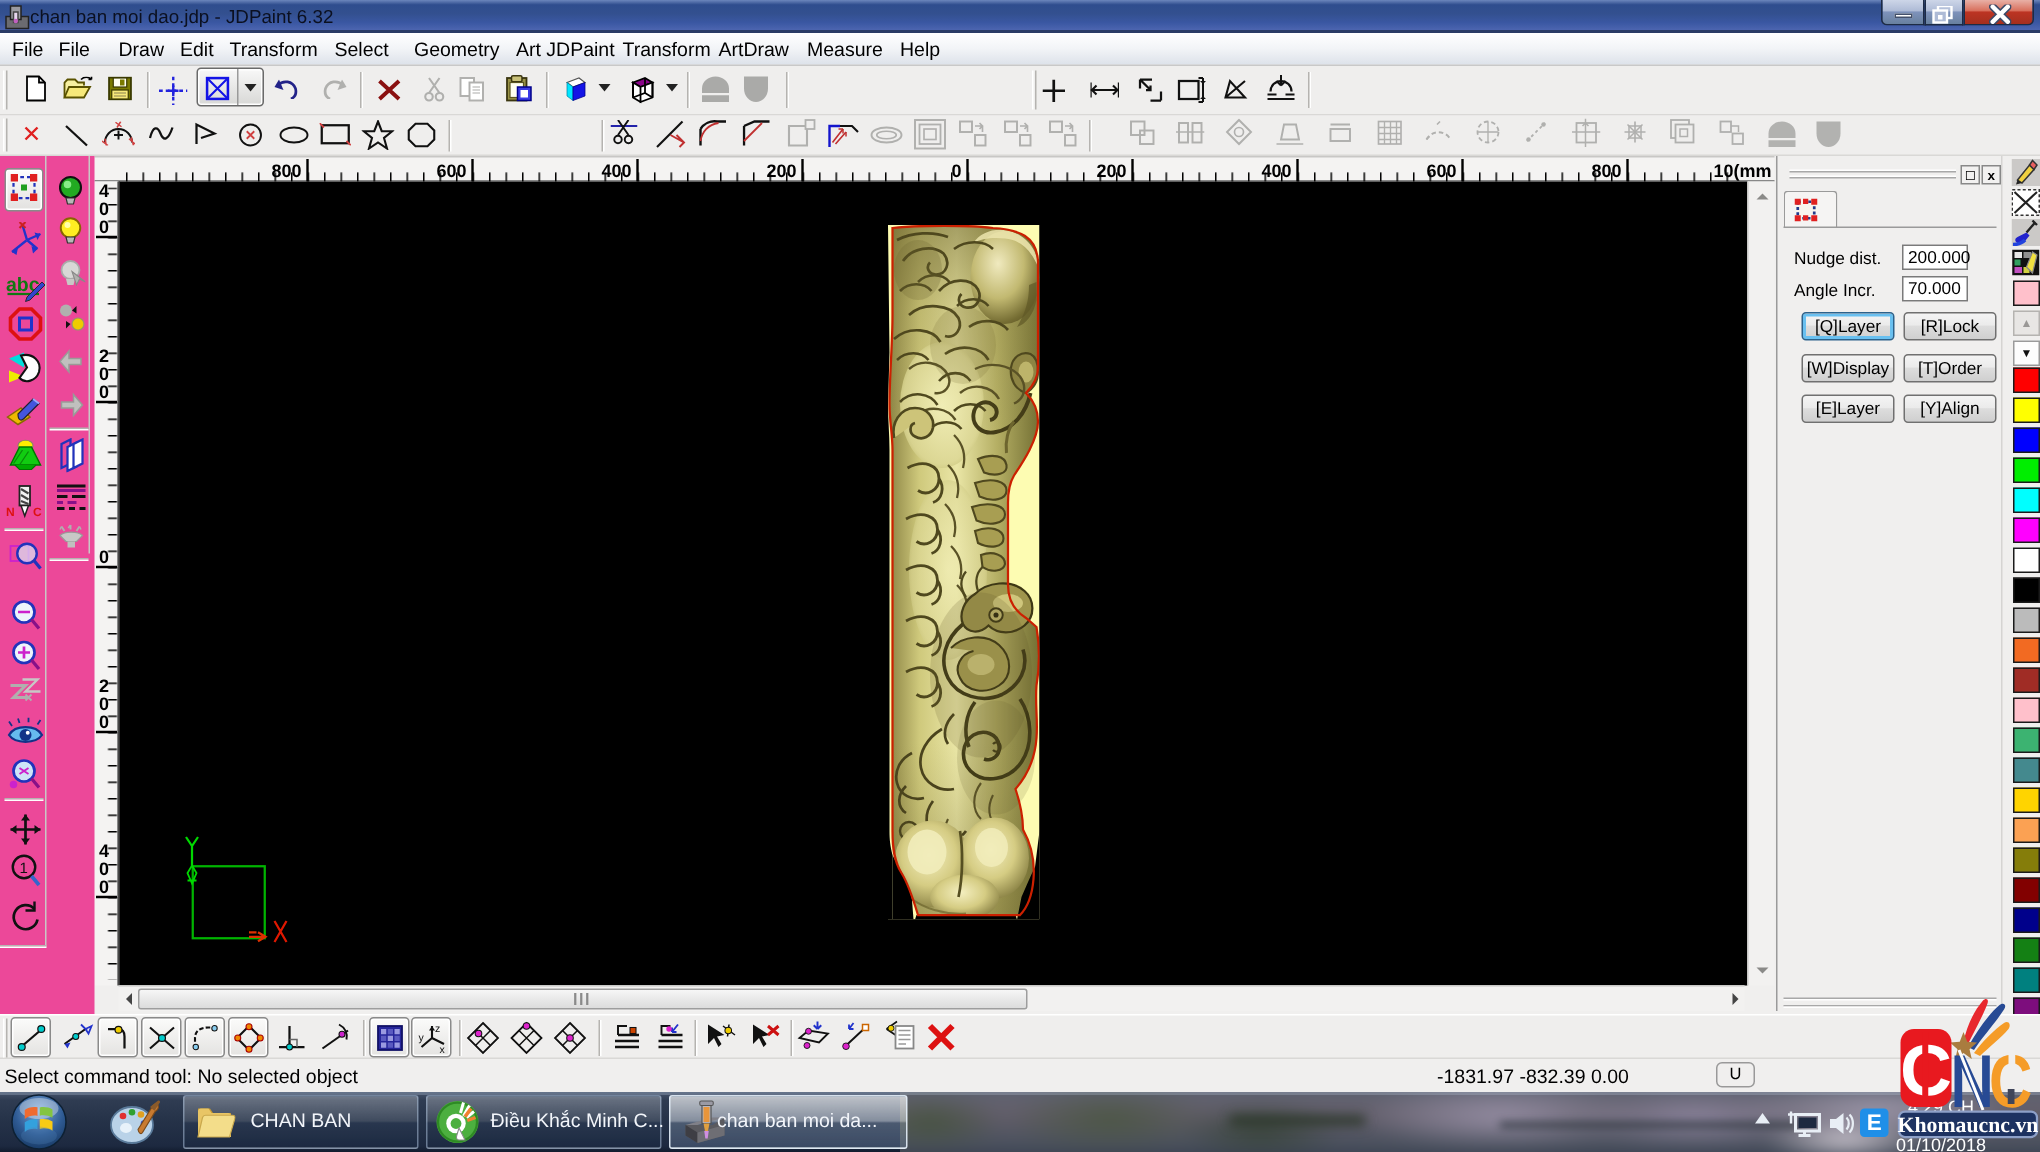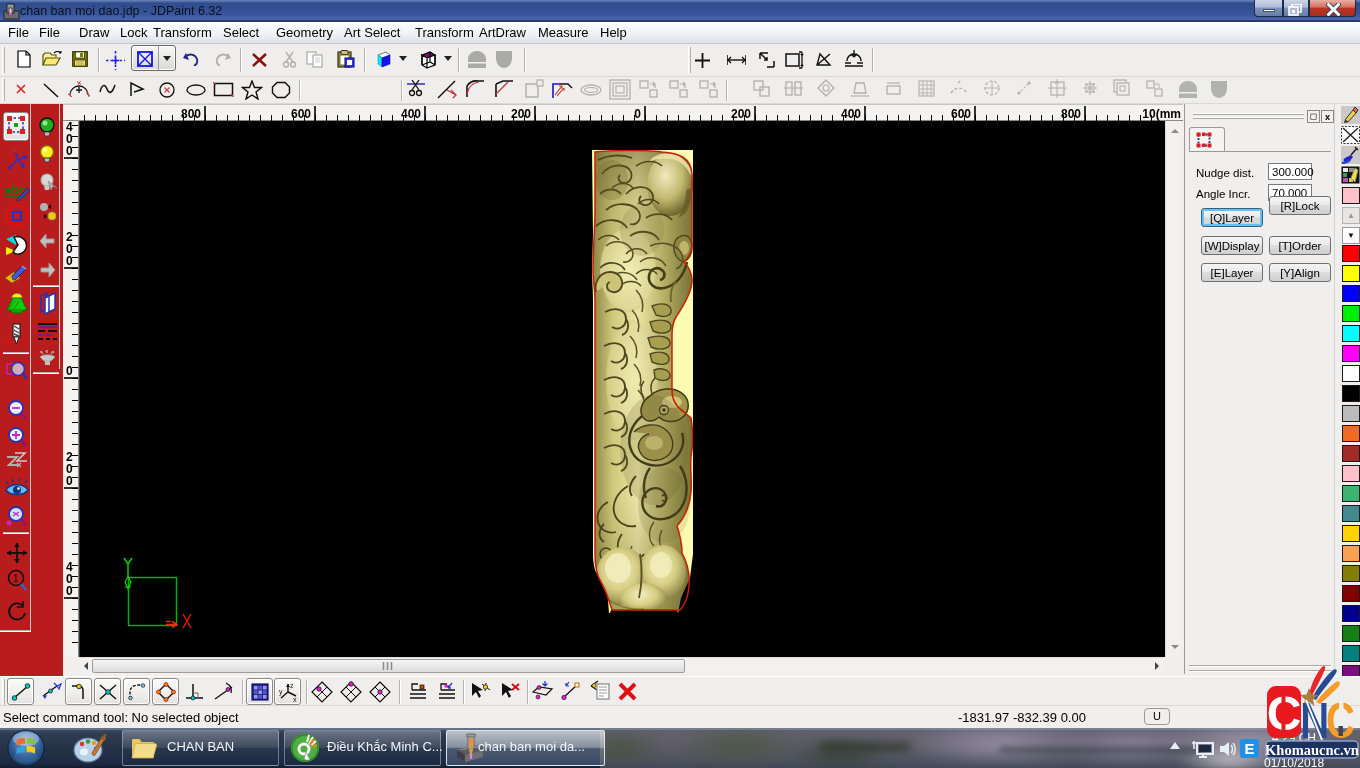--- a/index.html
+++ b/index.html
@@ -31,21 +31,21 @@
 #toolbar2 { left:0; top:77px; width:1360px; height:27px; background:#efeeed; border-bottom:1px solid #d9d8d6; }
 .grip { position:absolute; width:3px; border-left:1px solid #fff; border-right:1px solid #b5b3b0; }
 .vsep { position:absolute; width:2px; border-left:1px solid #b5b3b0; border-right:1px solid #ffffff; }
 .ticon { position:absolute; }
 
 
 #hruler { left:63px; top:104px; width:1120px; height:17px; background:#f4f3f2; border-bottom:1px solid #888; border-top:1px solid #c8c7c5; }
 #vruler { left:63px; top:121px; width:16px; height:536px; background:#f4f3f2; border-right:1px solid #888; }
 
 
-#toolbox { left:0; top:104px; width:63px; height:572px; background:#b91c1c; }
+#toolbox { left:0; top:104px; width:63px; height:572px; background:#ec4899; }
 #tbcol1 { left:0px; top:0px; width:31px; height:527px; border-right:1px solid #c9c7c5; }
 #tbcol2 { left:31px; top:0px; width:29px; height:265px; border-right:1px solid #c9c7c5; }
 
 
 #canvas { left:79px; top:121px; width:1086px; height:536px; background:#000; border-left:1px solid #333; }
 
 
 #vscroll { left:1165px; top:121px; width:18px; height:536px; background:#f2f1f0; border-left:1px solid #dcdbda;}
 #hscroll { left:79px; top:657px; width:1084px; height:17px; background:#f2f1f0; border-top:1px solid #dcdbda; }
 #hthumb { left:13px; top:1px; width:593px; height:14px; background:linear-gradient(180deg,#f6f6f6,#dcdcdc); border:1px solid #9d9d9d; border-radius:2px; }
@@ -93,25 +93,25 @@
  <rect x="1" y="9" width="15" height="8" fill="#6b6b70" stroke="#222"></rect>
  <rect x="4" y="2" width="7" height="9" fill="#9a9aa0" stroke="#222"></rect>
  <rect x="6" y="6" width="3" height="7" fill="#e8d8f0" stroke="#444"></rect>
  <circle cx="7.5" cy="12" r="1.5" fill="#c060c0"></circle>
 </svg>
 
 <div class="abs" id="menubar">
  <span style="left:8px">File</span>
  <span style="left:39px">File</span>
  <span style="left:79px">Draw</span>
- <span style="left:120px">Lock</span>
+ <span style="left:120px">Edit</span>
  <span style="left:153px">Transform</span>
  <span style="left:223px">Select</span>
  <span style="left:276px">Geometry</span>
- <span style="left:344px">Art Select</span>
+ <span style="left:344px">Art JDPaint</span>
  <span style="left:415px">Transform</span>
  <span style="left:479px">ArtDraw</span>
  <span style="left:538px">Measure</span>
  <span style="left:600px">Help</span>
 </div>
 
 <div class="abs" id="toolbar1">
 <div class="grip" style="left:2px;top:3px;height:26px"></div>
 <svg class="ticon" style="left:17px;top:6px" width="14" height="18" viewBox="0 0 14 18">
       <path d="M1,1 L9,1 L13,5 L13,17 L1,17 Z" fill="#fff" stroke="#000" stroke-width="1.2"></path>
@@ -798,24 +798,24 @@
   <rect x="2.5" y="2.5" width="11" height="11" fill="none" stroke="#223a8c" stroke-width="1.8" stroke-dasharray="2,1.5"></rect>
   <rect x="0.5" y="0.5" width="4" height="4" fill="#e02020"></rect>
       <rect x="11.5" y="0.5" width="4" height="4" fill="#e02020"></rect>
   <rect x="0.5" y="11.5" width="4" height="4" fill="#e02020"></rect>
       <rect x="11.5" y="11.5" width="4" height="4" fill="#e02020"></rect>
   <rect x="6" y="0.5" width="3.5" height="3.5" fill="#e02020"></rect>
       <rect x="6" y="11.5" width="3.5" height="3.5" fill="#e02020"></rect>
  </svg>
  <div class="abs" style="left:11px;top:63px;font-size:11.5px">Nudge dist.</div>
  <div class="abs" style="left:11px;top:84px;font-size:11.5px">Angle Incr.</div>
- <div class="abs" style="left:83px;top:59px;width:44px;height:17px;background:#fff;border:1px solid #7a7a7a;font-size:11.5px;padding:2px 0 0 3px">300.000</div>
+ <div class="abs" style="left:83px;top:59px;width:44px;height:17px;background:#fff;border:1px solid #7a7a7a;font-size:11.5px;padding:2px 0 0 3px">200.000</div>
  <div class="abs" style="left:83px;top:80px;width:44px;height:17px;background:#fff;border:1px solid #7a7a7a;font-size:11.5px;padding:2px 0 0 3px">70.000</div>
  <div class="abs pbtn pfocus" style="left:16px;top:104px">[Q]Layer</div>
- <div class="abs pbtn" style="left:84px;top:92px">[R]Lock</div>
+ <div class="abs pbtn" style="left:84px;top:104px">[R]Lock</div>
  <div class="abs pbtn" style="left:16px;top:132px">[W]Display</div>
  <div class="abs pbtn" style="left:84px;top:132px">[T]Order</div>
  <div class="abs pbtn" style="left:16px;top:159px">[E]Layer</div>
  <div class="abs pbtn" style="left:84px;top:159px">[Y]Align</div>
  <div class="abs" style="left:4px;top:561px;width:142px;height:2px;border-top:1px solid #a8a8a8;border-bottom:1px solid #fff"></div>
  <div class="abs" style="left:4px;top:566px;width:142px;height:2px;border-top:1px solid #a8a8a8;border-bottom:1px solid #fff"></div>
 </div>
 <div class="abs" id="colorstrip">
  <svg class="abs" style="left:6px;top:2px" width="19" height="18" viewBox="0 0 19 18">
   <rect x="0" y="0" width="19" height="18" fill="#cbc9c7"></rect>

